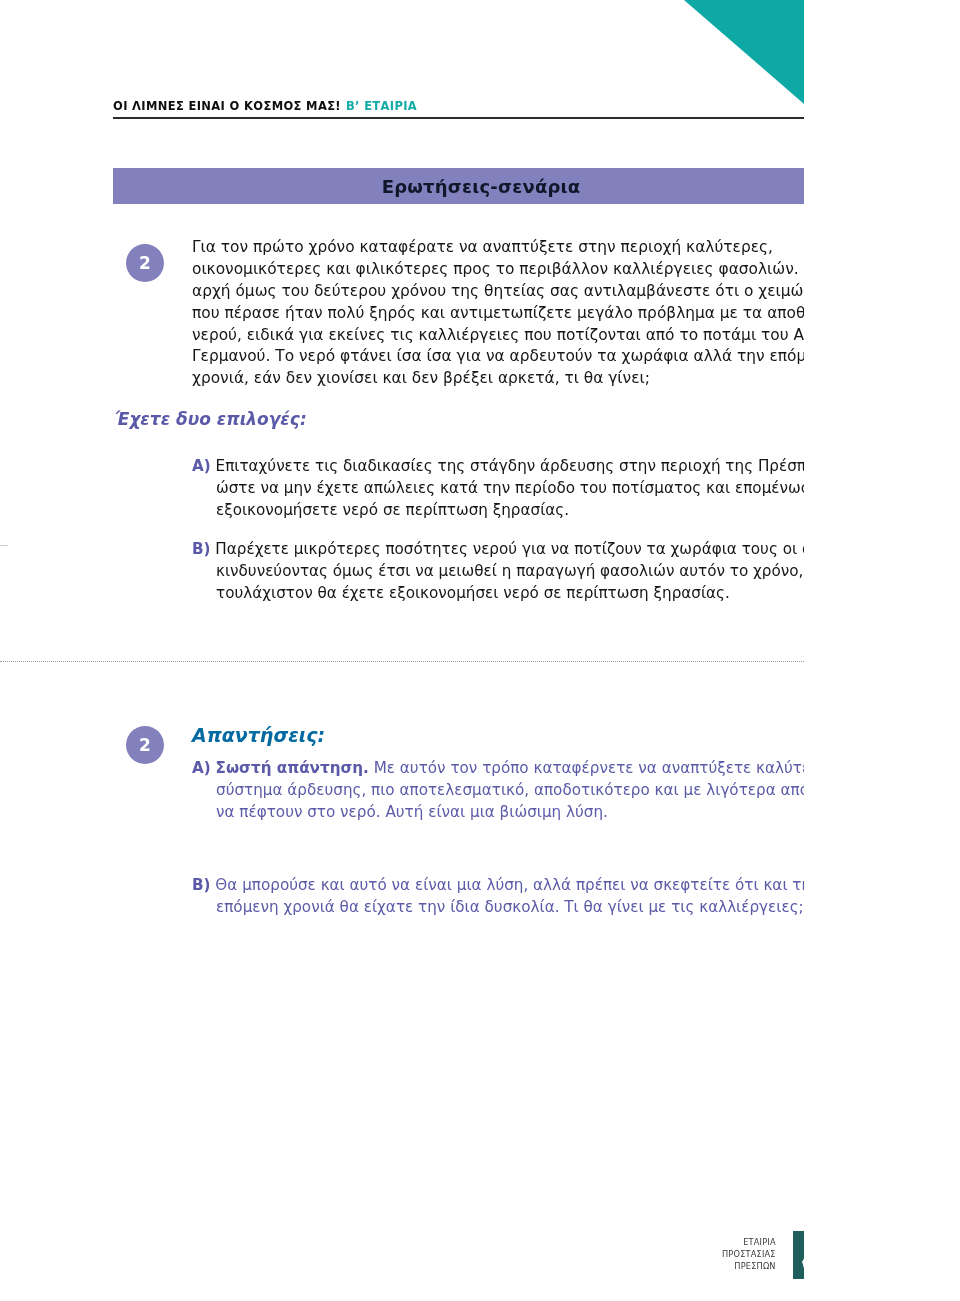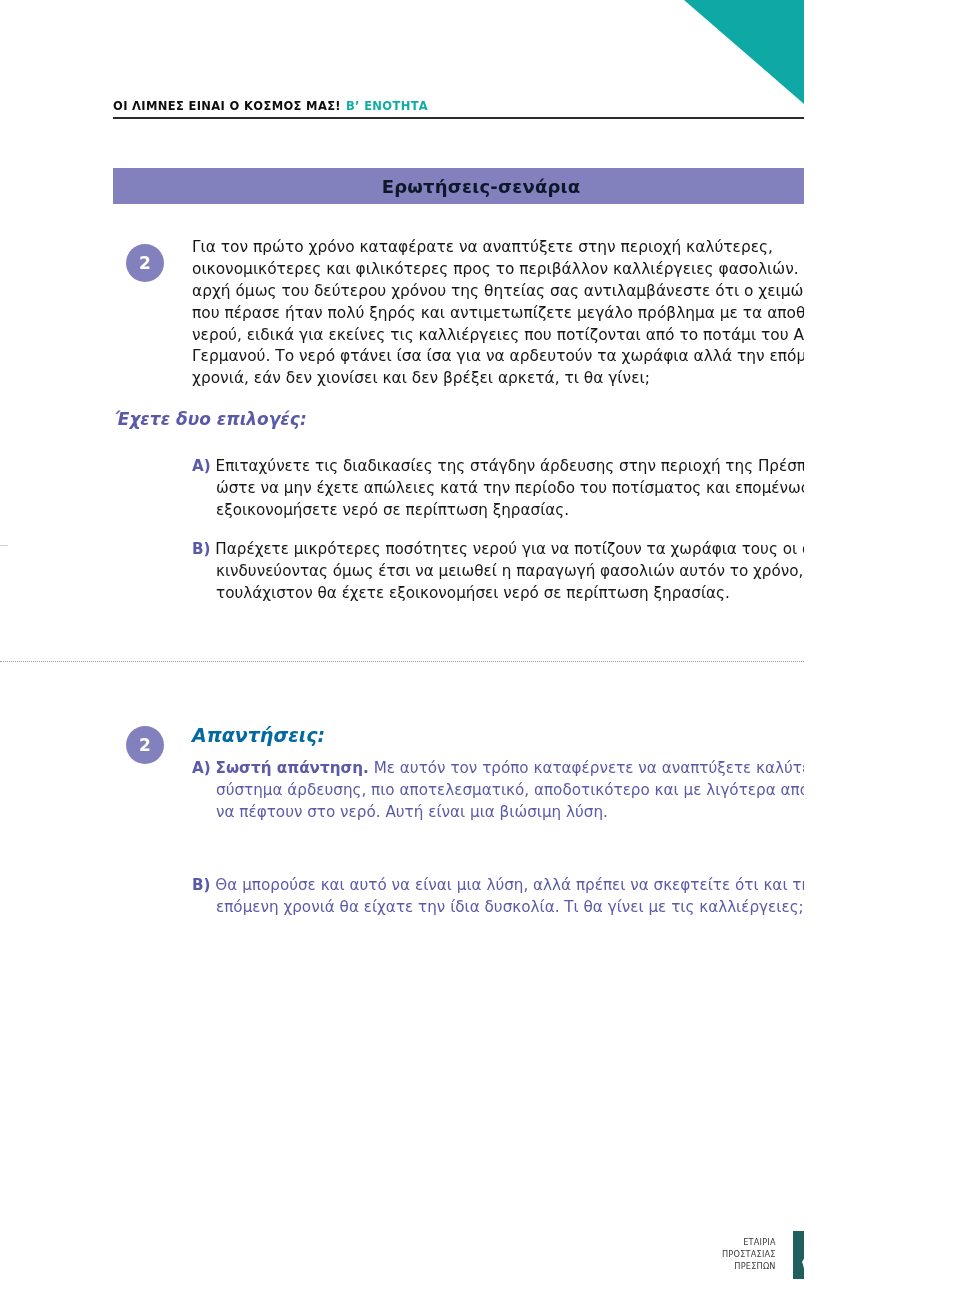--- a/index.html
+++ b/index.html
@@ -237,21 +237,21 @@
 </style>
 </head>
 <body>
 
 <div class="page">
 
   <div class="corner-triangle"></div>
 
   <div class="runhead">
     <span class="runhead-title">ΟΙ ΛΙΜΝΕΣ ΕΙΝΑΙ Ο ΚΟΣΜΟΣ ΜΑΣ!</span>
-    <span class="runhead-section">Β’ ΕΝΟΤΗΤΑ</span>
+    <span class="runhead-section">Β’ ΕΤΑΙΡΙΑ</span>
     <span class="runhead-page">87</span>
   </div>
   <div class="runhead-rule"></div>
 
   <div class="banner">
     <div class="banner-label">Ερωτήσεις-σενάρια</div>
   </div>
 
   <div class="copier">
     <svg viewBox="0 0 106 76" width="106" height="76">

